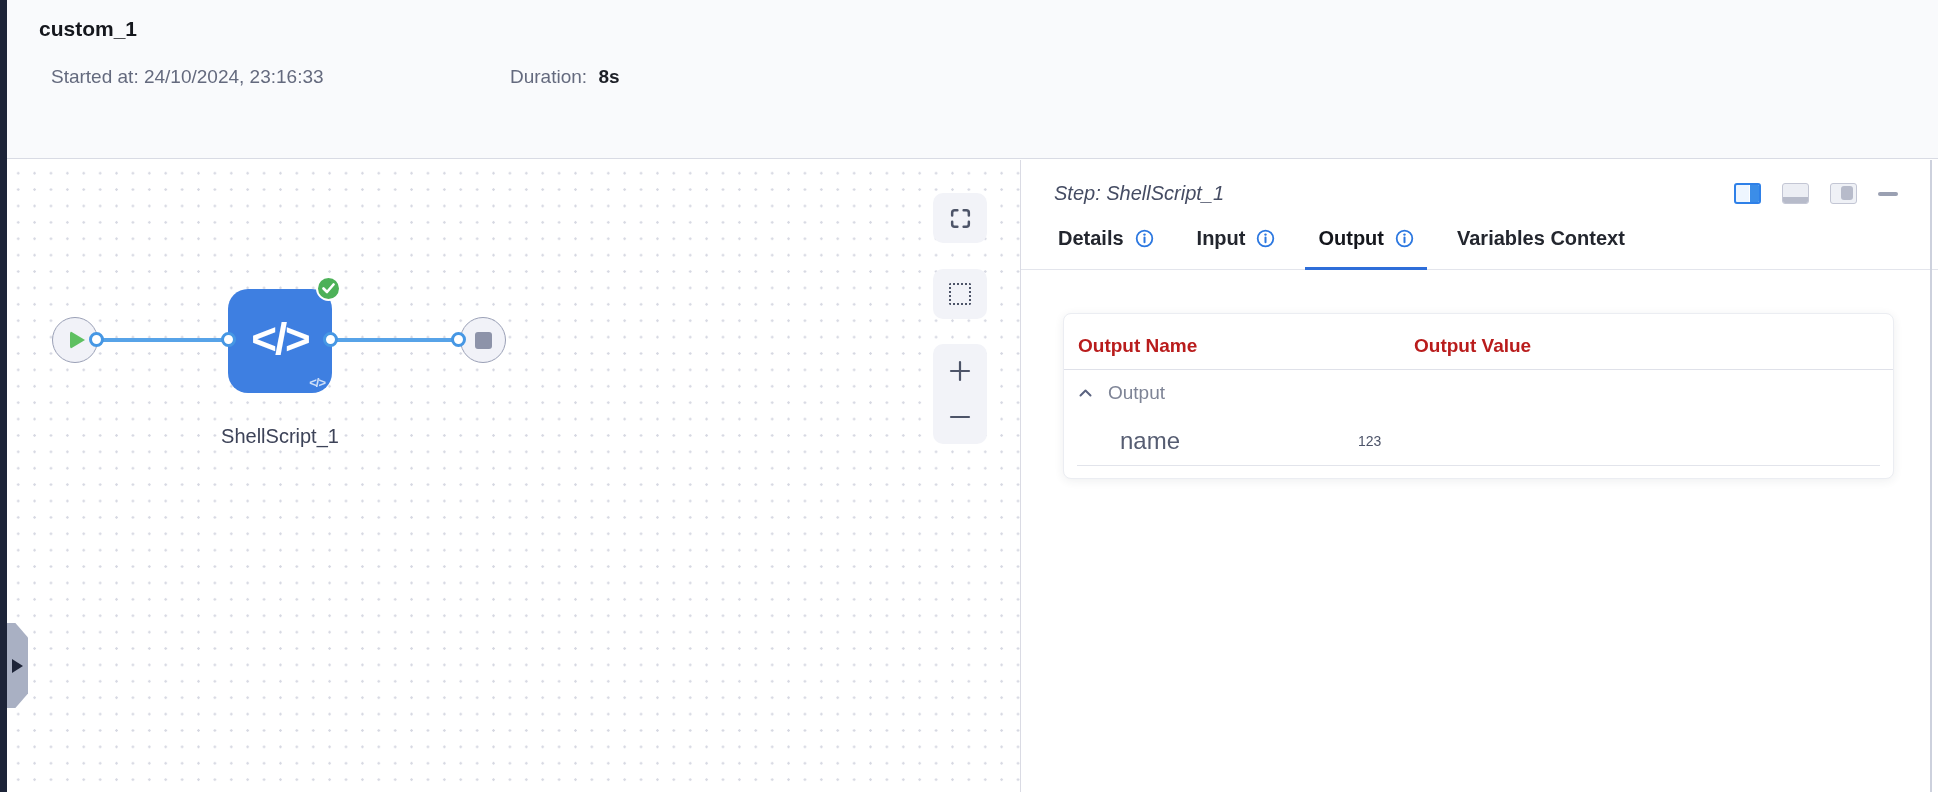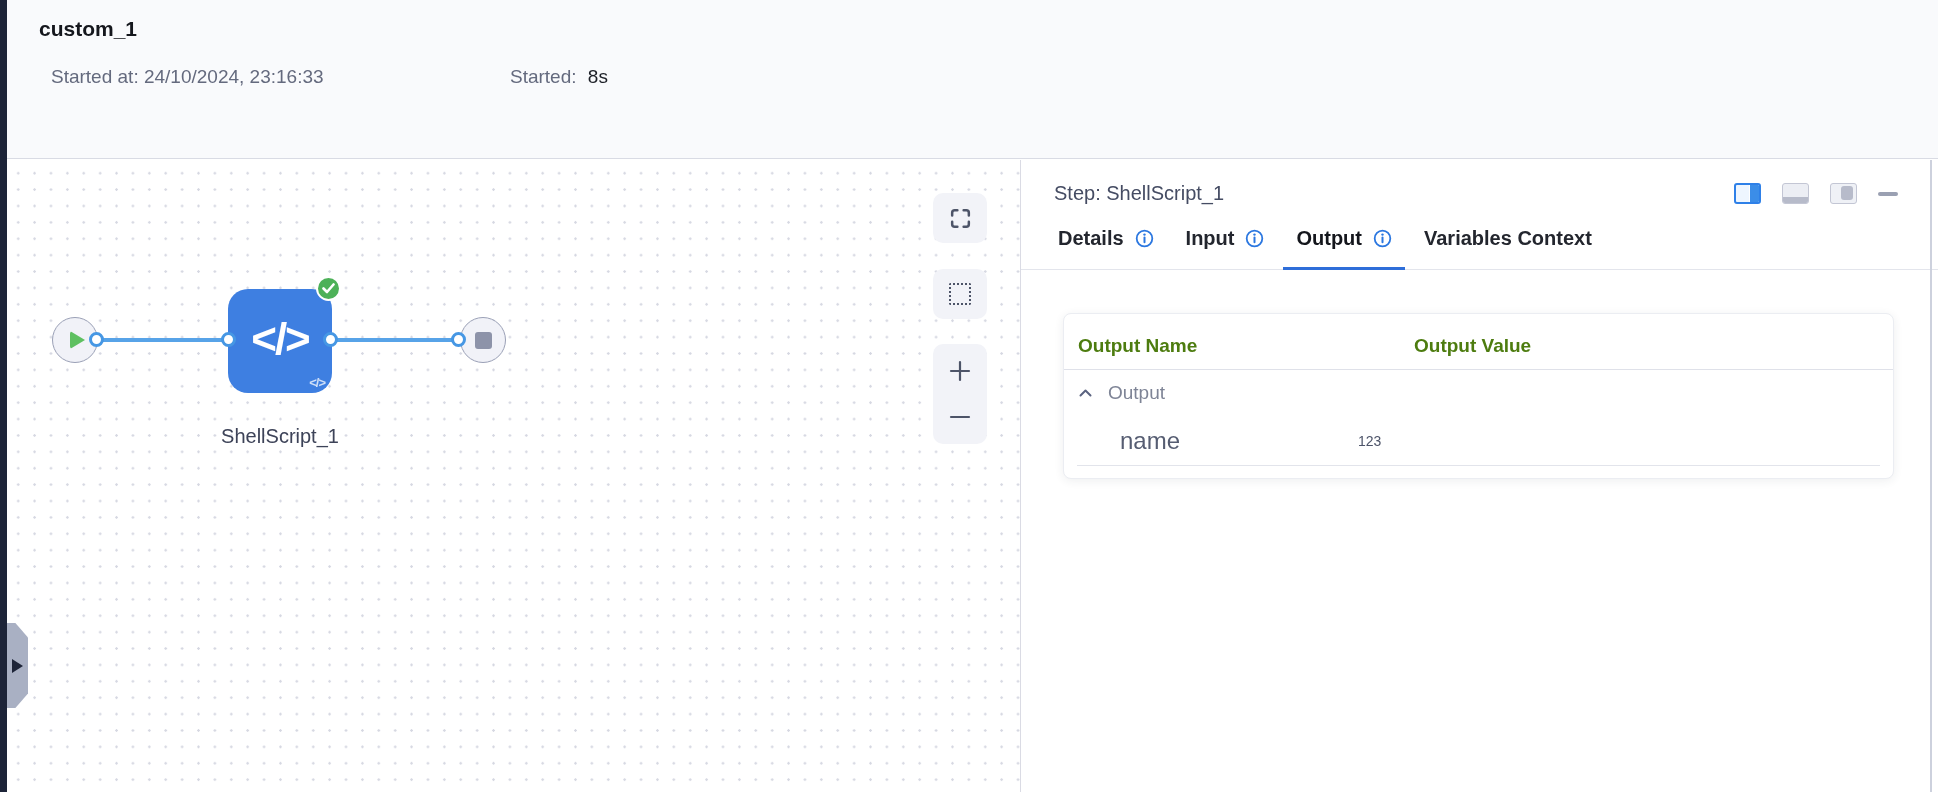--- a/index.html
+++ b/index.html
@@ -11,21 +11,21 @@
   .left-edge { position:absolute; left:0; top:0; width:7px; height:100%;
                background:var(--dark_edge,#1d2438); z-index:5; }
 
   
   .exec-header { position:absolute; left:2px; right:0; top:0; height:159px;
                  background:#f9fafc; border-bottom:1px solid #d9dbe4; z-index:4; }
   .exec-title { position:absolute; left:37px; top:17px; font-size:21px; font-weight:700; color:#15171d; }
   .meta { position:absolute; top:66px; font-size:19px; color:#646a7e; }
   .meta-started { left:37px;margin-left:12px; }
   .meta-duration { left:508px; }
-  .meta-value-dark { color:#1c1f26; font-weight:400; margin-left:6px; }
+  .meta-value-dark { color:#1c1f26; font-weight:700; margin-left:6px; }
 
   
   .stage { position:absolute; left:7px; top:160px; width:1013px; bottom:0;
            background:#fff;
            background-image: radial-gradient(circle, var(--canvas_dot,#d6d8e2) 1.2px, rgba(0,0,0,0) 1.4px);
            background-size:16.4px 16.4px; background-position:3px 5px; }
 
   .flap { position:absolute; left:0; top:463px; width:21px; height:85px;
           background:var(--flap_gray,#a9b0c3); cursor:pointer;
           clip-path:polygon(0 0, 40% 0, 100% 17%, 100% 83%, 40% 100%, 0 100%);
@@ -79,45 +79,45 @@
   .zoom-group button { background:none; border:none; color:#4d5468; height:38px; width:100%;
                        display:flex; align-items:center; justify-content:center; cursor:pointer; }
   .dashed-square { width:22px; height:22px; border:2px dotted #4d5468; border-radius:2px; }
 
   
   .panel-divider { position:absolute; left:1020px; top:160px; bottom:0; width:1px; background:#dadbe4; }
   .panel { position:absolute; left:1021px; top:160px; right:0; bottom:0; background:#fff; }
   .scroll-edge { position:absolute; left:1930px; top:160px; bottom:0; width:2px; background:#cdd1dd; }
 
   .panel-head { display:flex; align-items:center; padding:22px 40px 0 33px; }
-  .panel-title { font-size:20px; font-weight:500; color:#454c63; flex:1; }
+  .panel-title { font-size:20px; font-weight:500; color:#454c63; flex:1;font-style:italic; }
   .head-icons { display:flex; align-items:center; gap:21px; }
   .layout-icon { width:27px; height:21px; border-radius:3px; position:relative; overflow:hidden; cursor:pointer; }
   .icon-split { border:2px solid #2e80e8; background:#eef6ff; }
   .icon-split .fill-right { position:absolute; right:0; top:0; bottom:0; width:10px;
                             background:#3b8de8; border-left:1px solid #fff; }
   .icon-bottom { border:1.5px solid #c3c6d4; background:#eceef4; }
   .icon-bottom .fill-bottom { position:absolute; left:0; right:0; bottom:0; height:6px; background:#b7bbca; }
   .icon-right { border:1.5px solid #c3c6d4; background:#eff1f6; }
   .icon-right .fill-block { position:absolute; right:3px; top:2px; width:12px; height:14px;
                             background:#b7bbca; border-radius:3px; }
   .minimize-dash { width:20px; height:4px; background:#9aa0b2; border-radius:2px; cursor:pointer; }
 
-  .tabs { display:flex; gap:6px; margin-top:22px; padding-left:24px;
+  .tabs { display:flex; gap:17px; margin-top:22px; padding-left:24px;
           border-bottom:1px solid #e3e5ec; }
   .tab { display:inline-flex; align-items:center; gap:11px; padding:0 13px 17px;
          font-size:20px; font-weight:600; color:#23262e; cursor:pointer;
          border-bottom:3px solid transparent; margin-bottom:-1px; }
   .tab.active { font-weight:700; color:#14161c; border-bottom-color:var(--accent_blue,#2e6ed9); }
   .info-icon { display:inline-flex; }
 
   .card { margin:43px 0 0 42px; width:831px; background:#fff; border:1px solid #ebedf2;
           border-radius:8px; box-shadow:0 2px 10px rgba(40,45,70,.08); padding-bottom:12px; }
   .thead { display:flex; padding:21px 14px 12px 14px; border-bottom:1px solid #dfe1e9; }
-  .th { font-size:19px; font-weight:700; color:#4d7c0f; }
+  .th { font-size:19px; font-weight:700; color:#b91c1c; }
   .th-name { width:336px; }
   .trow { display:flex; align-items:center; font-size:19px; }
   .group-row { height:46px; color:#7e8496; cursor:pointer; }
   .group-row .chev { margin:0 16px 0 15px; display:inline-flex; }
   .group-row.lvl1 .chev { margin-left:20px; }
   .kv-row { height:49px; color:#565d72; }
   .kv-name { width:294px; padding-left:56px; font-size:24px; }
   .kv-value { color:#4d5469; font-size:14px; }
   .row-divider { height:1px; background:#e2e4eb; margin:0 13px; }
 </style>
@@ -128,21 +128,21 @@
 
   <div class="left-edge"></div>
 
   <header class="exec-header">
     <div class="exec-title">custom_1</div>
     <div class="meta meta-started">
       <span>Started at:</span>
       <span>24/10/2024, 23:16:33</span>
     </div>
     <div class="meta meta-duration">
-      <span>Started:</span>
+      <span>Duration:</span>
       <span class="meta-value-dark">8s</span>
     </div>
   </header>
 
   <div class="stage">
     <div class="flap">
       <span class="flap-arrow"></span>
     </div>
 
     <div class="edge-line"></div>

